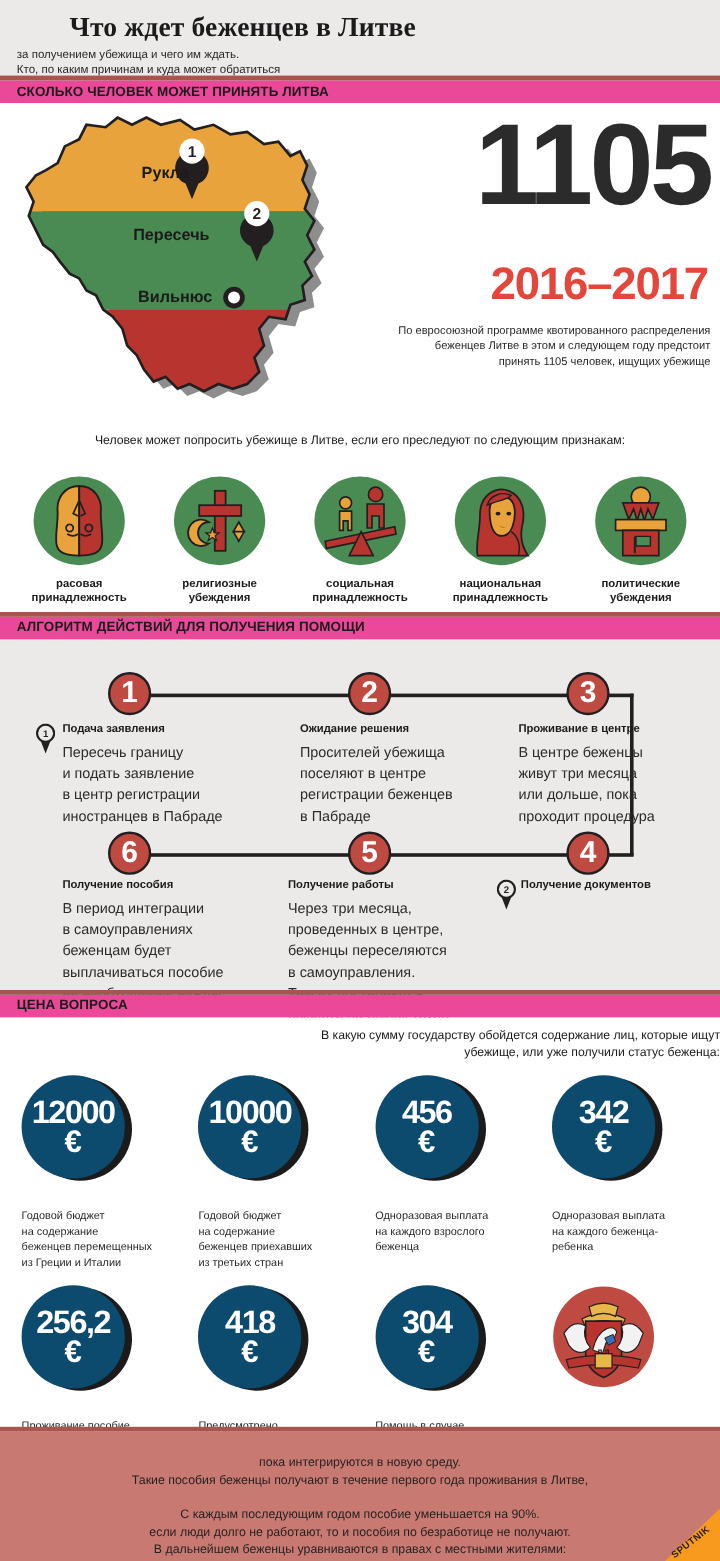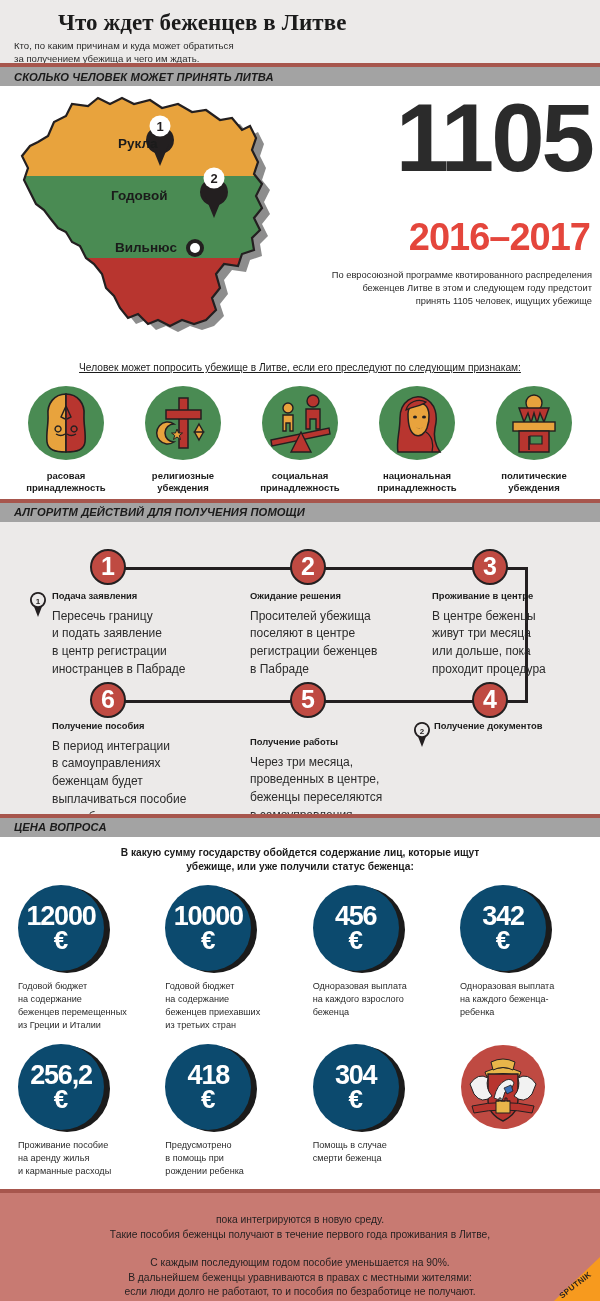--- a/index.html
+++ b/index.html
@@ -13,21 +13,21 @@
   
   .head { background:#eceae9; padding:10px 14px 14px 14px; height:67px; }
   .head h1 {
     font-family:"Liberation Serif", serif;
     font-size:23px; font-weight:700; letter-spacing:.1px;
     color:#1b1b1b; line-height:1.12;margin-left:44px;
   }
   .head .sub { font-size:9.6px; line-height:1.42; color:#2a2a2a; margin-top:3px; }
 
   
-  .bar { position:relative; background:#a3a3a3; height:19px;font-style:italic; }
+  .bar { position:relative; background:#ec4899; height:19px; }
   .bar:before {
     content:""; position:absolute; left:0; right:0; top:-4px; height:4px; background:#a7564d;
   }
   .bar .t {
     position:absolute; left:14px; top:50%; transform:translateY(-50%);
     font-size:11.2px; font-weight:700; letter-spacing:.1px; color:#1b1b1b;
     white-space:nowrap;
   }
 
   
@@ -49,21 +49,21 @@
     position:absolute; right:10px; top:130px; width:270px; text-align:right;
     font-size:38px; font-weight:700; letter-spacing:-1px; color:#e4463c;
   }
   .quotetxt {
     position:absolute; right:8px; top:183px; width:266px; text-align:right;
     font-size:9.3px; line-height:1.42; color:#2a2a2a;
   }
 
   
   .reasons { background:#fff; padding:4px 0 8px 0; }
-  .reasons .lead { text-align:center; font-size:10.2px; color:#1b1b1b; margin-bottom:11px;text-decoration:underline; }
+  .reasons .lead { text-align:center; font-size:10.2px; color:#1b1b1b; margin-bottom:22px; }
   .iconrow { display:flex; justify-content:space-between; padding:0 16px; }
   .icell { width:100px; text-align:center; }
   .icell .disc { width:78px; height:78px; margin:0 auto; }
   .icell .cap {
     margin-top:8px; font-size:9.5px; font-weight:700; line-height:1.3; color:#1b1b1b;
   }
 
   
   .algo { background:#eceae9; position:relative; height:296px; }
   .steps { position:relative; height:100%; }
@@ -76,53 +76,53 @@
     display:flex; align-items:center; justify-content:center; line-height:1;
     z-index:3;
   }
   .stp { position:absolute; width:158px; }
   .stp .h { font-size:9.4px; font-weight:700; color:#1b1b1b; margin-bottom:7px; }
   .stp .b { font-size:12px; line-height:1.48; color:#2b2b2b; }
   .pin { position:absolute; width:16px; height:26px; }
 
   
   .price { background:#fff; padding-top:9px; height:298px; position:relative; }
-  .price .lead { text-align:center; font-size:10.2px; line-height:1.45; color:#1b1b1b;font-weight:bold; }
+  .price .lead { text-align:right; font-size:10.2px; line-height:1.45; color:#1b1b1b; }
   .moneyrow { display:flex; justify-content:space-between; padding:0 18px; margin-top:10px; }
   .mcell { width:122px; }
   .ball { position:relative; width:86px; height:86px; }
   .ball .shadow {
     position:absolute; left:6px; top:2px; width:86px; height:86px; border-radius:50%;
     background:#1b1b1b;
   }
   .ball .face {
     position:absolute; left:0; top:0; width:86px; height:86px; border-radius:50%;
     background:#0c4a6e; display:flex; flex-direction:column;
     align-items:center; justify-content:center; color:#fff; line-height:.9;
   }
   .ball .v { font-size:27px; font-weight:700; letter-spacing:-1.2px; }
   .ball .e { font-size:26px; font-weight:700; margin-top:1px; }
-  .mcell .cap { margin-top:9px; font-size:9.1px; line-height:1.42; color:#2b2b2b; }
+  .mcell .cap { margin-top:25px; font-size:9.1px; line-height:1.42; color:#2b2b2b; }
   .crest { width:86px; height:86px; }
 
   
   .foot { position:absolute; left:0; bottom:0; width:600px; height:108px; background:#c87a72; }
   .foot:before { content:""; position:absolute; left:0; right:0; top:-4px; height:4px; background:#a7564d; }
   .foot .p1 { text-align:center; font-size:10.3px; line-height:1.42; color:#231f20; padding-top:20px; }
   .foot .p2 { text-align:center; font-size:10.3px; line-height:1.42; color:#231f20; padding-top:14px; }
   .sput { position:absolute; right:0; bottom:0; width:60px; height:48px; }
 </style>
 </head>
 <body>
 
 <div class="head">
   <h1>Что ждет беженцев в Литве</h1>
   <div class="sub">
+    <div>за получением убежища и чего им ждать.</div>
     <div>Кто, по каким причинам и куда может обратиться</div>
-    <div>за получением убежища и чего им ждать.</div>
   </div>
 </div>
 
 <div class="bar">
   <span class="t">СКОЛЬКО ЧЕЛОВЕК МОЖЕТ ПРИНЯТЬ ЛИТВА</span>
 </div>
 
 <div class="mapblock">
 
   <div class="mapwrap">
@@ -174,21 +174,21 @@
         <text x="0" y="-9.5" text-anchor="middle" font-family="Liberation Sans, sans-serif" font-size="13" font-weight="700" fill="#231f20">2</text>
       </g>
 
       <g transform="translate(185,156)">
         <circle cx="0" cy="0" r="9" fill="#231f20"></circle>
         <circle cx="0" cy="0" r="5" fill="#fff"></circle>
       </g>
     </svg>
 
     <span class="city c1">Рукла</span>
-    <span class="city c2">Годовой</span>
+    <span class="city c2">Пересечь</span>
     <span class="city c3">Вильнюс</span>
   </div>
 
   <div class="bignum">1105</div>
   <div class="years">2016–2017</div>
   <div class="quotetxt">По евросоюзной программе квотированного распределения беженцев Литве в этом и следующем году предстоит принять 1105 человек, ищущих убежище</div>
 </div>
 
 <div class="reasons">
   <div class="lead">Человек может попросить убежище в Литве, если его преследуют по следующим признакам:</div>
@@ -344,21 +344,21 @@
           <path d="M3,12 h10 l-5,13 Z" fill="#231f20"></path>
           <circle cx="8" cy="8" r="6.2" fill="#eceae9"></circle>
           <text x="8" y="11.5" text-anchor="middle" font-size="8" font-weight="700" font-family="Liberation Sans, sans-serif" fill="#231f20">2</text>
         </svg>
     </div>
     <div class="stp" style="left:434px; top:198px; width:160px;">
       <div class="h">Получение документов</div>
     </div>
 
     <div class="circ" style="left:290px; top:160px;">5</div>
-    <div class="stp" style="left:250px; top:198px;margin-top:16px;">
+    <div class="stp" style="left:240px; top:198px;">
       <div class="h">Получение работы</div>
       <div class="b" style="white-space:pre-line">Через три месяца,
 проведенных в центре,
 беженцы переселяются
 в самоуправления.
 Там их постараются
 вывести на рынок труда</div>
     </div>
 
     <div class="circ" style="left:90px; top:160px;">6</div>
@@ -500,22 +500,22 @@
   </div>
 </div>
 
 <div class="foot">
   <div class="p1">
     <div>пока интегрируются в новую среду.</div>
     <div>Такие пособия беженцы получают в течение первого года проживания в Литве,</div>
   </div>
   <div class="p2">
     <div>С каждым последующим годом пособие уменьшается на 90%.</div>
+    <div>если люди долго не работают, то и пособия по безработице не получают.</div>
     <div>В дальнейшем беженцы уравниваются в правах с местными жителями:</div>
-    <div>если люди долго не работают, то и пособия по безработице не получают.</div>
   </div>
   <div class="sput">
     <svg viewBox="0 0 60 48">
       <path d="M60,4 L60,48 L14,48 Z" fill="#f79a1e"></path>
       <text x="37" y="34" transform="rotate(-38 37 34)" text-anchor="middle" font-family="Liberation Sans, sans-serif" font-size="8" font-weight="700" fill="#231f20" letter-spacing="0.4">SPUTNIK</text>
     </svg>
   </div>
 </div>
 
 </body></html>

